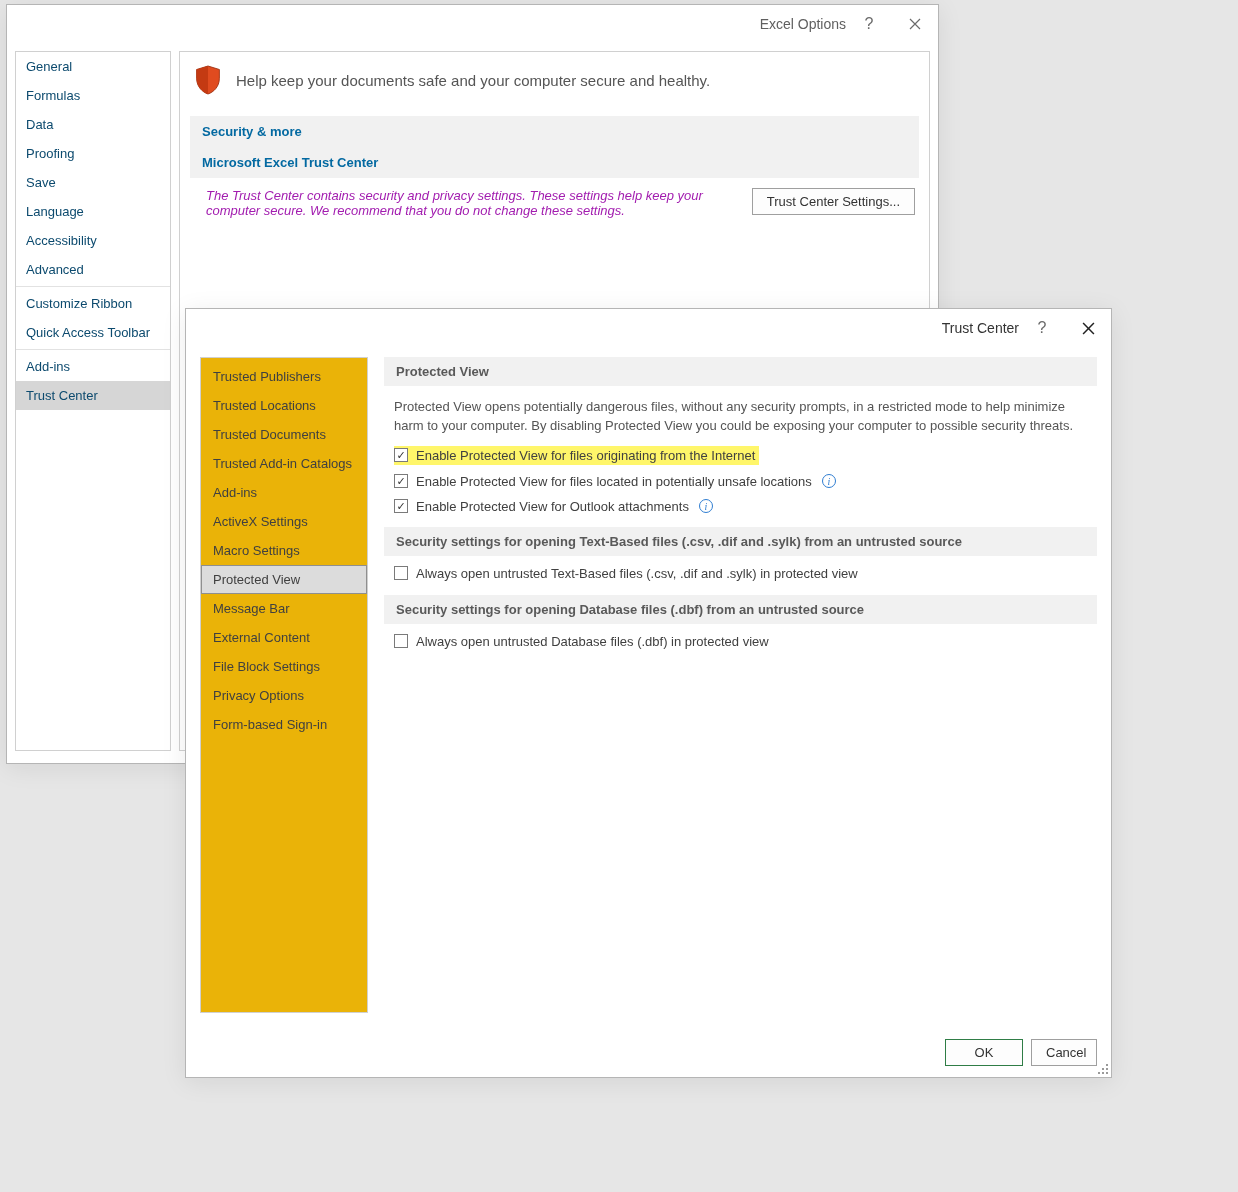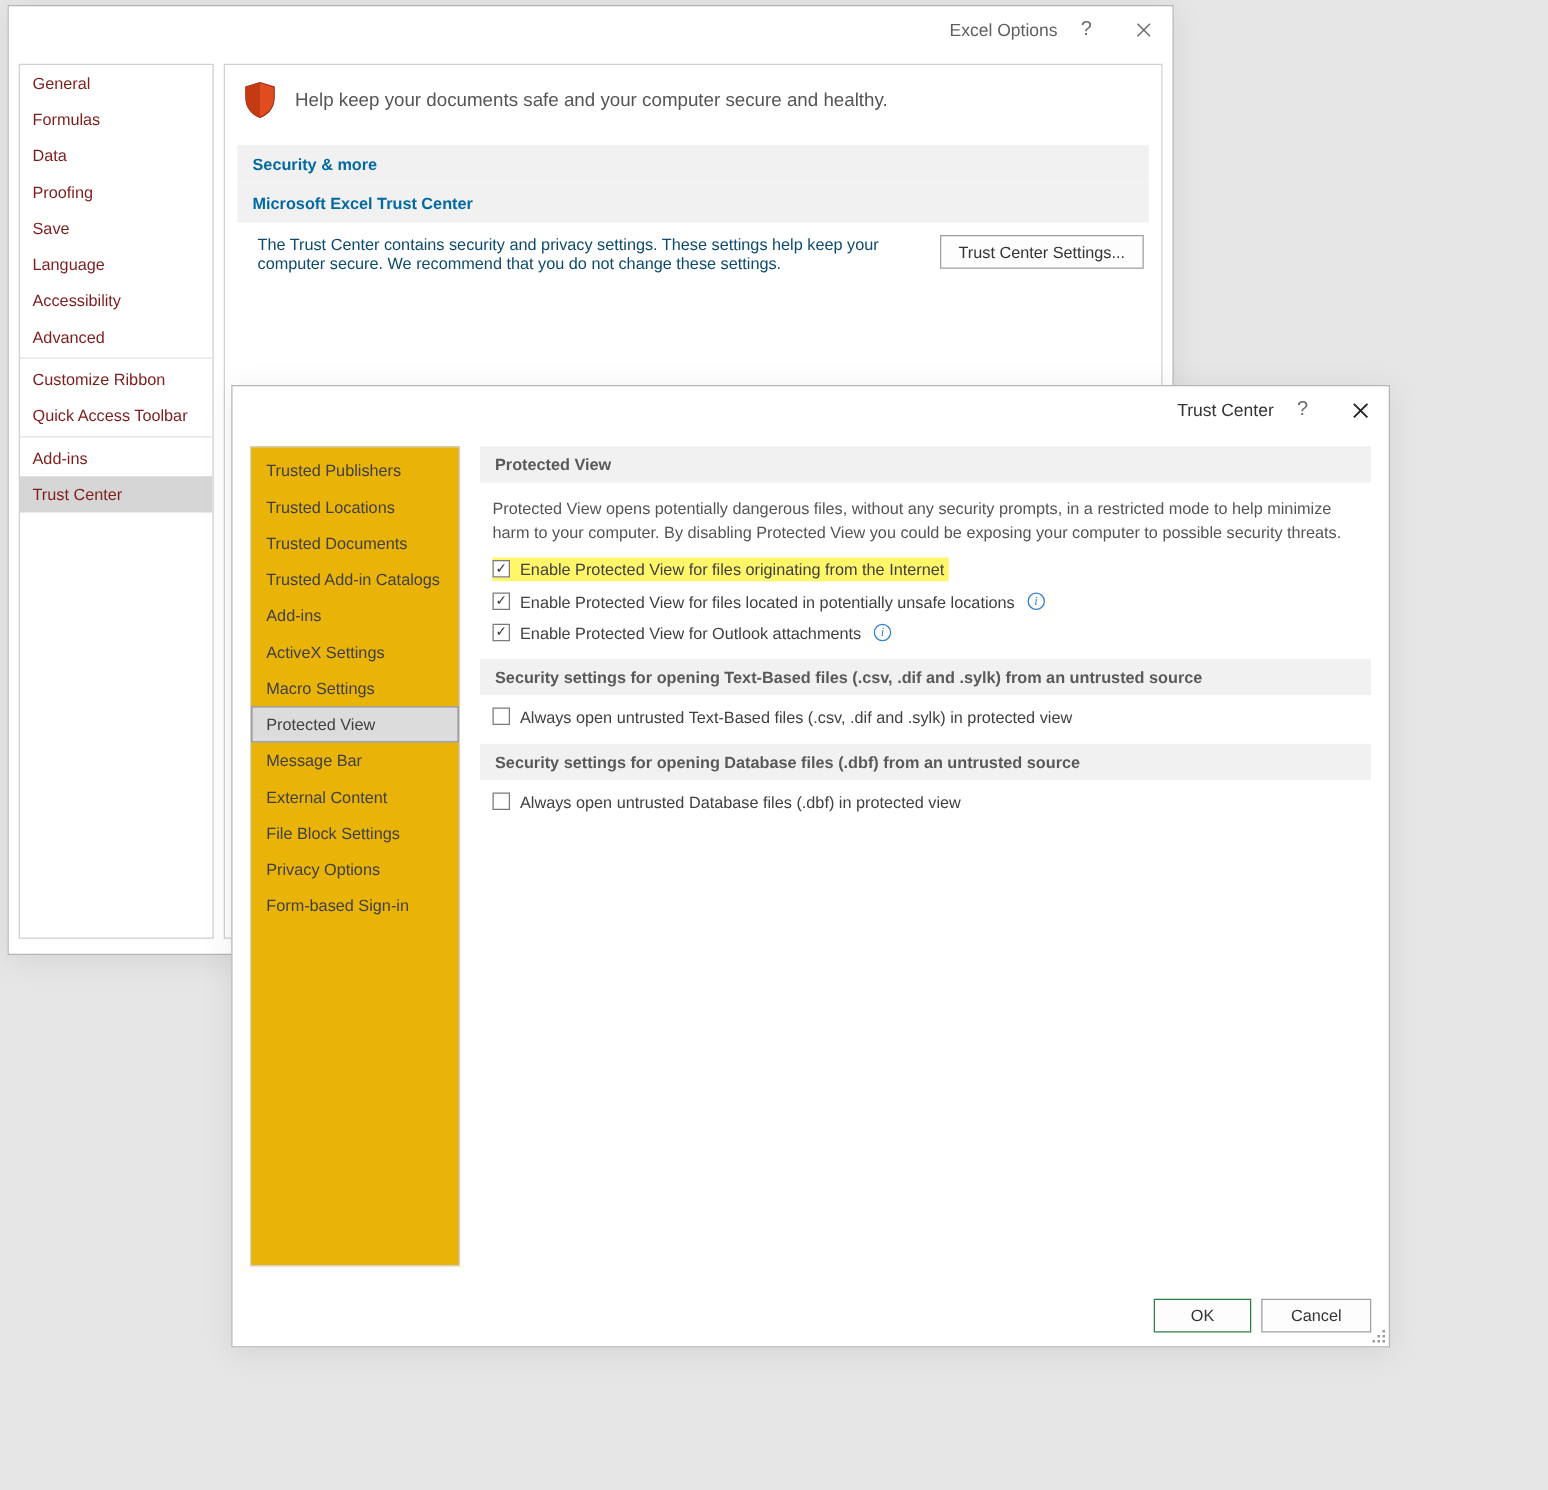--- a/index.html
+++ b/index.html
@@ -50,21 +50,21 @@
     height: calc(100% - 38px);
   }
   .opt-sidebar {
     width: 156px;
     border: 1px solid #d0d0d0;
     background: #fff;
     overflow: hidden;
   }
   .opt-item {
     padding: 7px 10px;
-    color: #7f1d1d;
+    color: #0c4a6e;
     cursor: default;
   }
   .opt-item.selected { background: #d6d6d6; }
   .opt-sep { border-top: 1px solid #e2e2e2; margin: 2px 0; }
   .opt-main {
     flex: 1;
     border: 1px solid #d0d0d0;
     background: #fff;
     padding: 0;
     overflow: hidden;
@@ -214,21 +214,21 @@
       <div class="opt-banner">
         <svg class="shield-icon" viewBox="0 0 32 36">
           <path d="M16 2 L29 6 V16 C29 26 22 32 16 34 C10 32 3 26 3 16 V6 Z" fill="#e04b1f" stroke="#9a2e0f" stroke-width="1"></path>
           <path d="M16 2 V34 C10 32 3 26 3 16 V6 Z" fill="#c43a12"></path>
         </svg>
         <div class="banner-text">Help keep your documents safe and your computer secure and healthy.</div>
       </div>
       <div class="section-head">Security &amp; more</div>
       <div class="section-head">Microsoft Excel Trust Center</div>
       <div class="tc-row">
-        <div style="max-width:520px; color:#0c4a6e;">The Trust Center contains security and privacy settings. These settings help keep your computer secure. We recommend that you do not change these settings.</div>
+        <div style="max-width:520px; color:#a21caf;font-style:italic;">The Trust Center contains security and privacy settings. These settings help keep your computer secure. We recommend that you do not change these settings.</div>
         <button class="btn"><span>Trust Center Settings...</span></button>
       </div>
     </div>
   </div>
 </div>
 
 <div class="window tc-window" style="left:185px; top:308px; width:927px; height:770px;">
   <div class="titlebar">
     <div class="title">Trust Center</div>
     <div class="winbtn">?</div>
@@ -287,21 +287,21 @@
       <div class="chk-row" style="padding:10px 10px;">
         <span class="chk"></span>
         <span>Always open untrusted Database files (.dbf) in protected view</span>
       </div>
 
     </div>
   </div>
 
   <div class="tc-footer">
     <button class="btn primary" style="width:78px;">OK</button>
-    <button class="btn" style="width:88px;">Cancel</button>
+    <button class="btn" style="width:66px;">Cancel</button>
   </div>
 
   <div class="resize-grip">
     <span style="right:0;bottom:0"></span>
       <span style="right:4px;bottom:0"></span>
       <span style="right:8px;bottom:0"></span>
     <span style="right:0;bottom:4px"></span>
       <span style="right:4px;bottom:4px"></span>
     <span style="right:0;bottom:8px"></span>
   </div>

